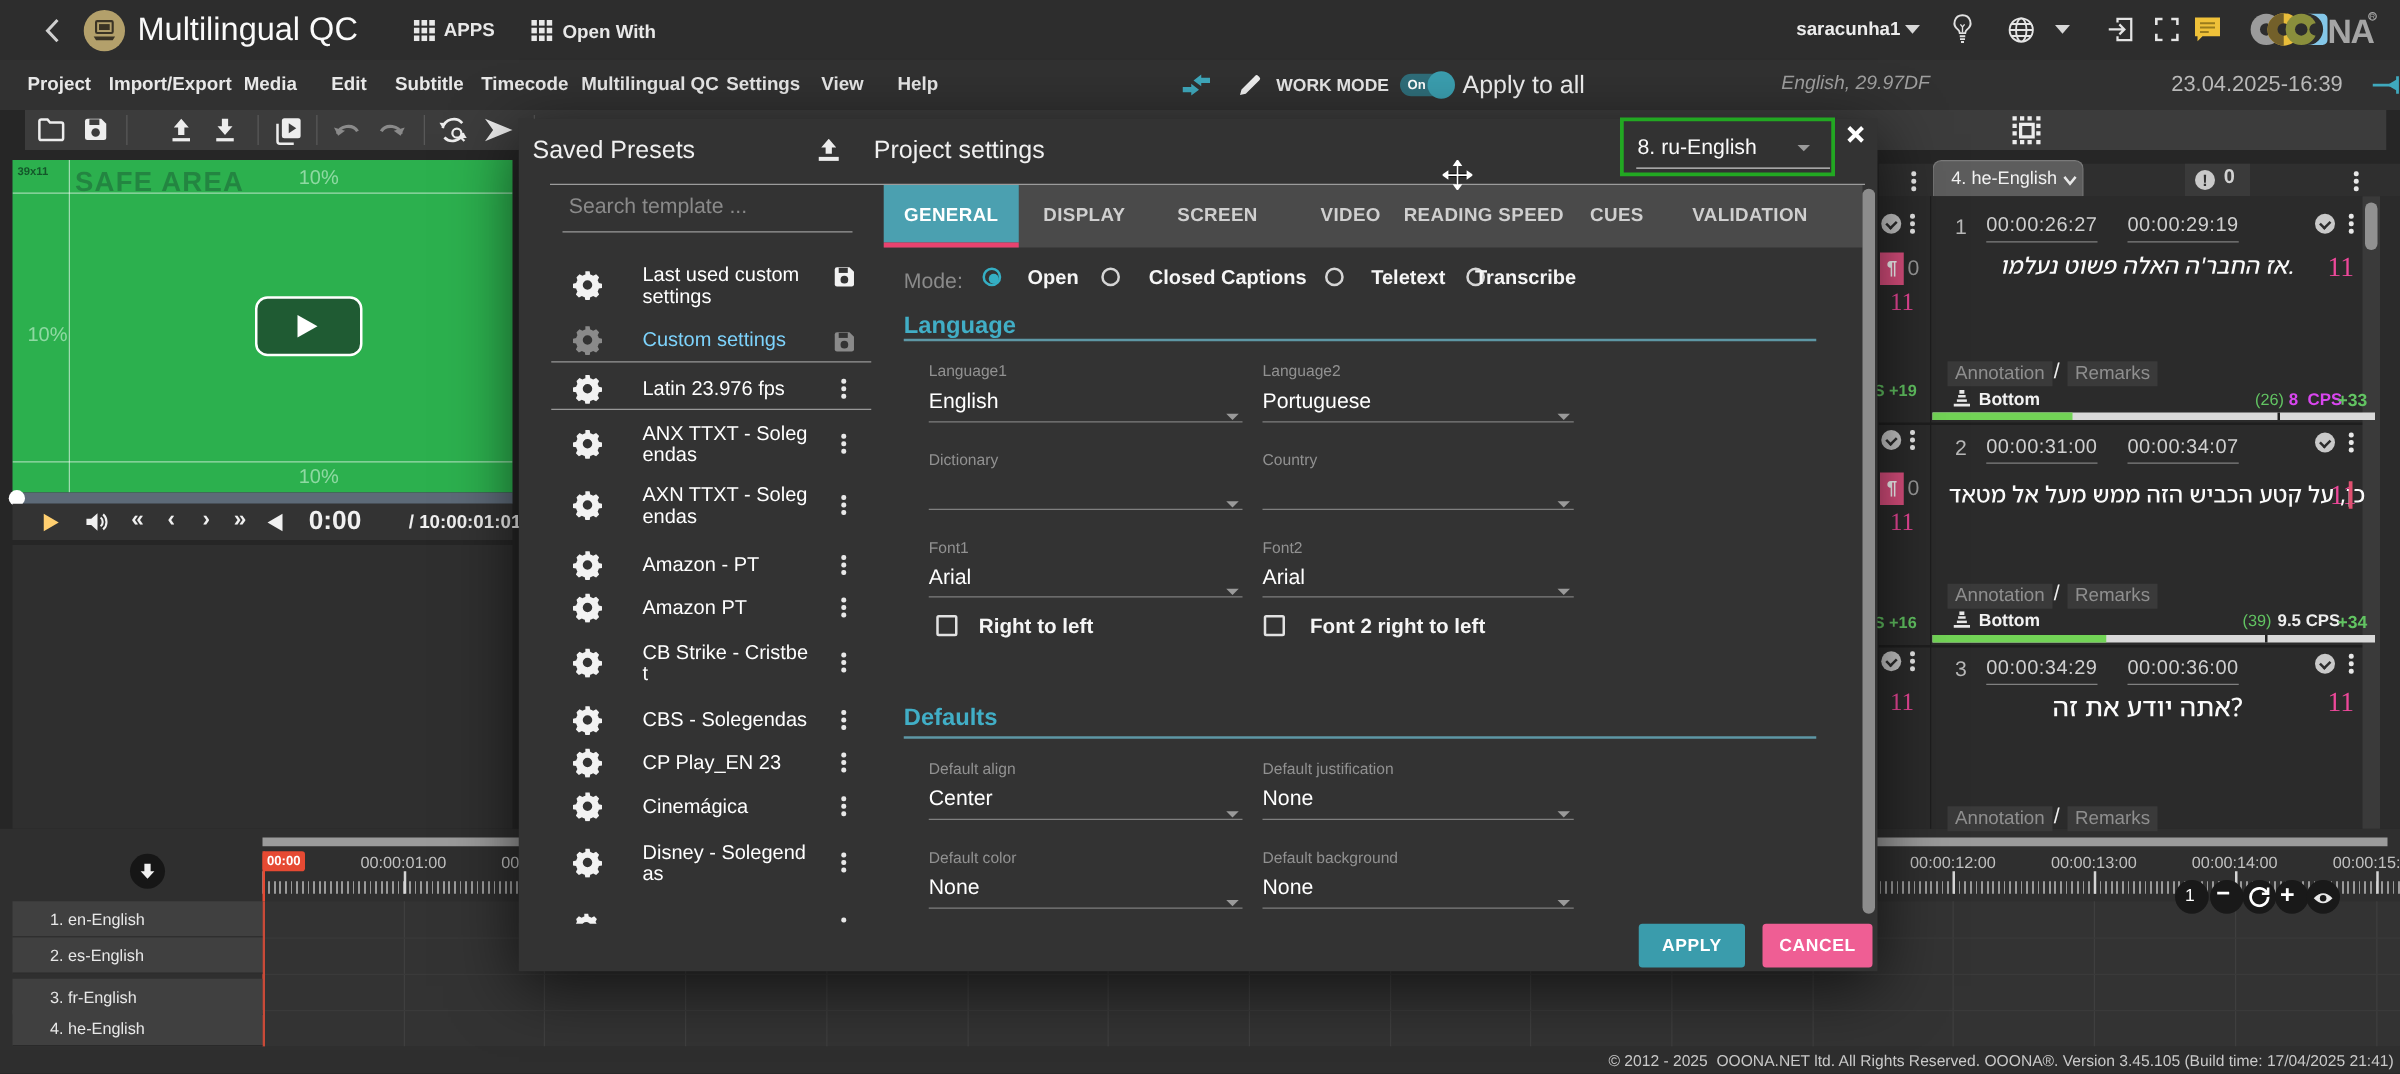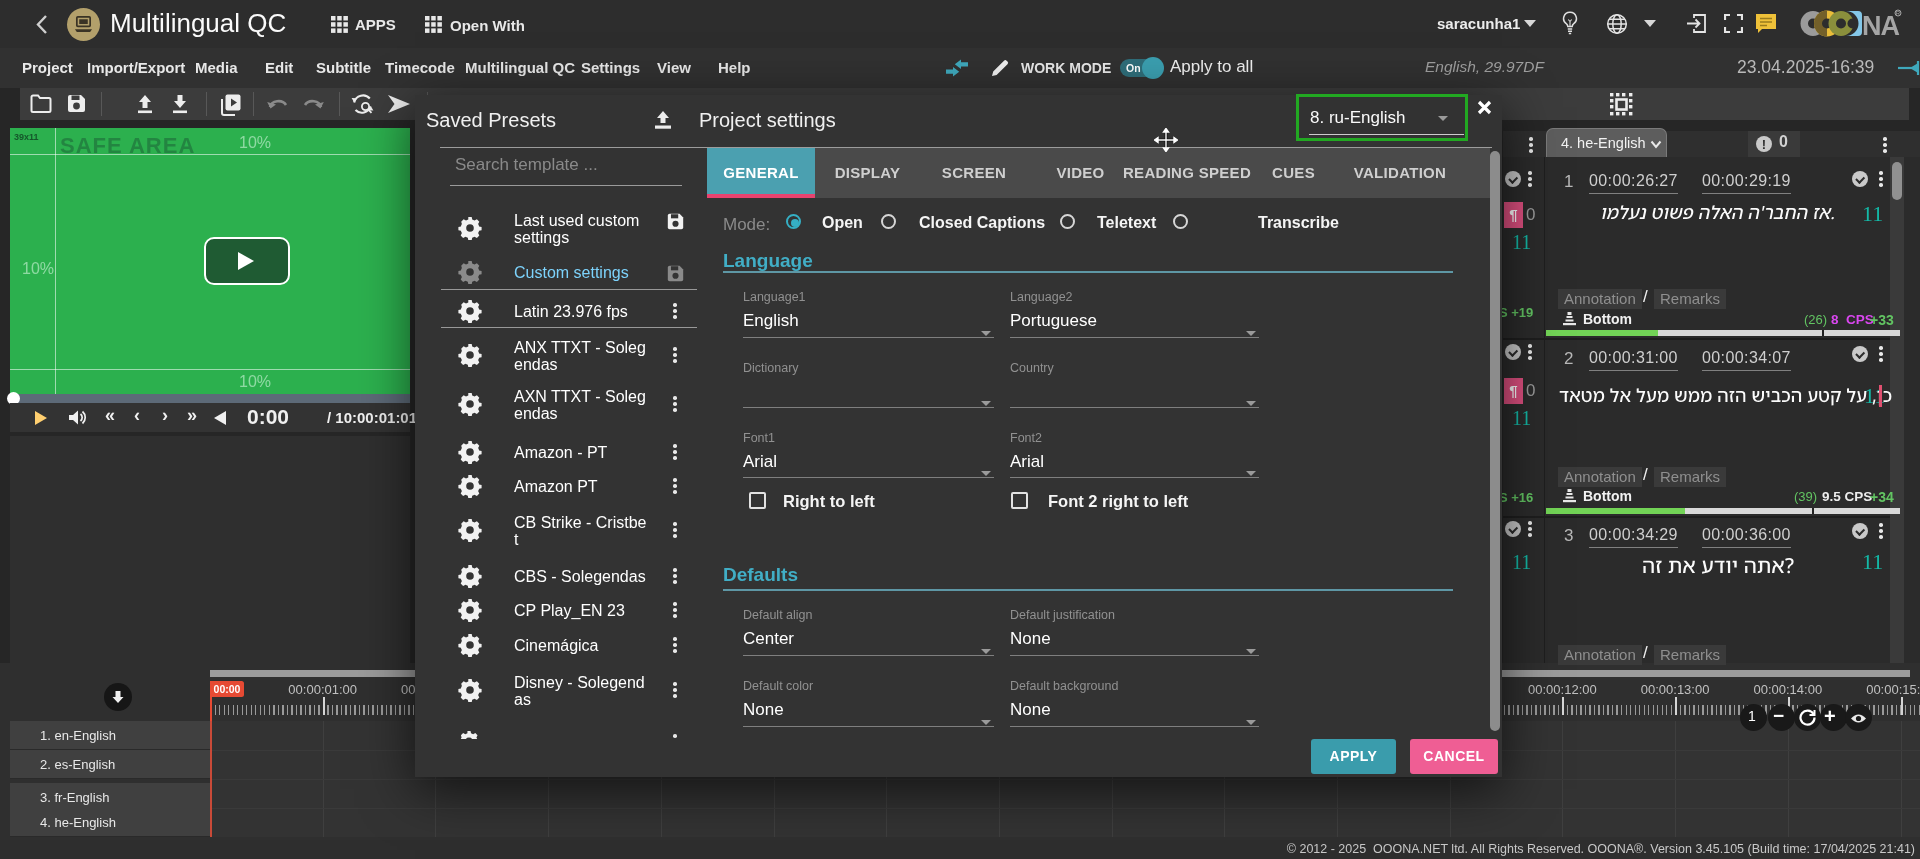--- a/index.html
+++ b/index.html
@@ -28,21 +28,21 @@
 
 #subpanel{left:1503px;top:131px;width:417px;height:532px;background:#2c2c2c}
 .tc{position:absolute;font-size:16px;color:#cfcfcf;letter-spacing:.4px;border-bottom:1px solid #808080;padding-bottom:3px}
 .cnum{position:absolute;font-size:17px;color:#b8b8b8}
 .dots3{position:absolute;width:4px;height:16px}
 .dots3 i{display:block;width:3.5px;height:3.5px;border-radius:50%;background:#e8e8e8;margin:0 0 2.6px 0}
 .ann{position:absolute;height:20px;background:#3a3a3a;color:#8f8f8f;font-size:15px;line-height:20px;padding:0 6px}
 .grn{color:#62c462;font-weight:bold;font-size:13px}
 .ckc{position:absolute;width:16px;height:16px;border-radius:50%;background:#c9c9c9}
 .ckc:after{content:"";position:absolute;left:4px;top:4.5px;width:6px;height:3.5px;border-left:2px solid #2c2c2c;border-bottom:2px solid #2c2c2c;transform:rotate(-45deg)}
-.ser{font-family:"Liberation Serif",serif;color:#14b8a6}
+.ser{font-family:"Liberation Serif",serif;color:#ec4899}
 
 #modal{left:415px;top:95px;width:1087px;height:682px;background:#333333;box-shadow:0 12px 50px rgba(0,0,0,.65);z-index:30}
 .flabel{position:absolute;font-size:12.5px;color:#919191}
 .fval{position:absolute;font-size:17px;color:#fff}
 .fline{position:absolute;height:1px;background:#7f7f7f}
 .fcaret{position:absolute;width:0;height:0;border-left:5px solid transparent;border-right:5px solid transparent;border-top:5.5px solid #9a9a9a}
 .sechead{position:absolute;font-size:19px;font-weight:bold;color:#41aec6}
 .secline{position:absolute;height:2px;background:#5e97a5}
 .litem{position:absolute;left:99px;width:180px;font-size:16px;color:#fff;line-height:17px}
 .lgear{position:absolute;left:43px;width:24px;height:24px}
@@ -162,21 +162,21 @@
           <path d="M0 16.8 H7 V19.4 L13.2 14.7 7 10 V12.6 H0 Z"></path>
         </g>
       </svg>
   <svg class="abs" style="left:990px;top:10px" width="20" height="20" viewBox="0 0 20 20">
         <path d="M2 18 L3.2 13.5 L14 2.7 a1.8 1.8 0 0 1 2.6 0 l0.9 0.9 a1.8 1.8 0 0 1 0 2.6 L6.6 17 Z" fill="#f0f0f0"></path>
       </svg>
   <div class="mi" style="left:1021px;font-size:14px">WORK MODE</div>
   <div class="abs" style="left:1120px;top:11px;width:40px;height:18px;border-radius:9px;background:#2f6e7a"></div>
   <div class="abs" style="left:1126px;top:14px;font-size:10.5px;font-weight:bold;color:#fff">On</div>
   <div class="abs" style="left:1142px;top:9px;width:22px;height:22px;border-radius:50%;background:#3b9fb0"></div>
-  <div class="abs" style="left:1170px;top:9px;font-size:17px;color:#f0f0f0">Apply to all</div>
+  <div class="abs" style="left:1170px;top:9px;font-size:20px;color:#f0f0f0">Apply to all</div>
   <div class="abs" style="left:1425px;top:10px;font-size:15.5px;font-style:italic;color:#9f9f9f">English, 29.97DF</div>
   <div class="abs" style="left:1737px;top:9px;font-size:17.5px;color:#b9b9b9">23.04.2025-16:39</div>
   <svg class="abs" style="left:1898px;top:12px" width="22" height="16" viewBox="0 0 22 16">
         <g stroke="#3fa9bd" stroke-width="2.2" fill="#3fa9bd">
           <path d="M0 8 H14" fill="none"></path>
           <path d="M14 8 l-5.5 -3.3 v6.6 z" transform="rotate(180 14 8)"></path>
           <path d="M20 1 V15" fill="none"></path>
         </g>
       </svg>
 </div>
@@ -650,21 +650,21 @@
 <div class="abs" style="left:1075px;top:56px;width:10px;height:580px;border-radius:5px;background:#8c8c8c"></div>
 <div class="abs" style="left:308px;top:120px;font-size:17px;color:#8a8a8a">Mode:</div>
 <div class="radio" style="left:370.5px;top:118.5px;border-color:#35afc4"></div>
 <div class="abs" style="left:376px;top:124px;width:8px;height:8px;border-radius:50%;background:#35afc4"></div>
 <div class="radio" style="left:465.5px;top:118.5px"></div>
 <div class="radio" style="left:644.5px;top:118.5px"></div>
 <div class="radio" style="left:757.5px;top:118.5px"></div>
 <div class="rlab" style="left:407px;top:119px">Open</div>
 <div class="rlab" style="left:504px;top:119px">Closed Captions</div>
 <div class="rlab" style="left:682px;top:119px">Teletext</div>
-<div class="rlab" style="left:843px;top:119px">Transcribe</div>
+<div class="rlab" style="left:765px;top:119px">Transcribe</div>
 <div class="sechead" style="left:308px;top:155px">Language</div>
 <div class="secline" style="left:308px;top:176px;width:730px"></div>
 <div class="flabel" style="left:328px;top:195px">Language1</div>
 <div class="fval" style="left:328px;top:216px">English</div>
 <div class="fline" style="left:328px;top:242px;width:251px"></div>
 <div class="fcaret" style="left:566px;top:236px"></div>
 <div class="flabel" style="left:595px;top:195px">Language2</div>
 <div class="fval" style="left:595px;top:216px">Portuguese</div>
 <div class="fline" style="left:595px;top:242px;width:249px"></div>
 <div class="fcaret" style="left:831px;top:236px"></div>

